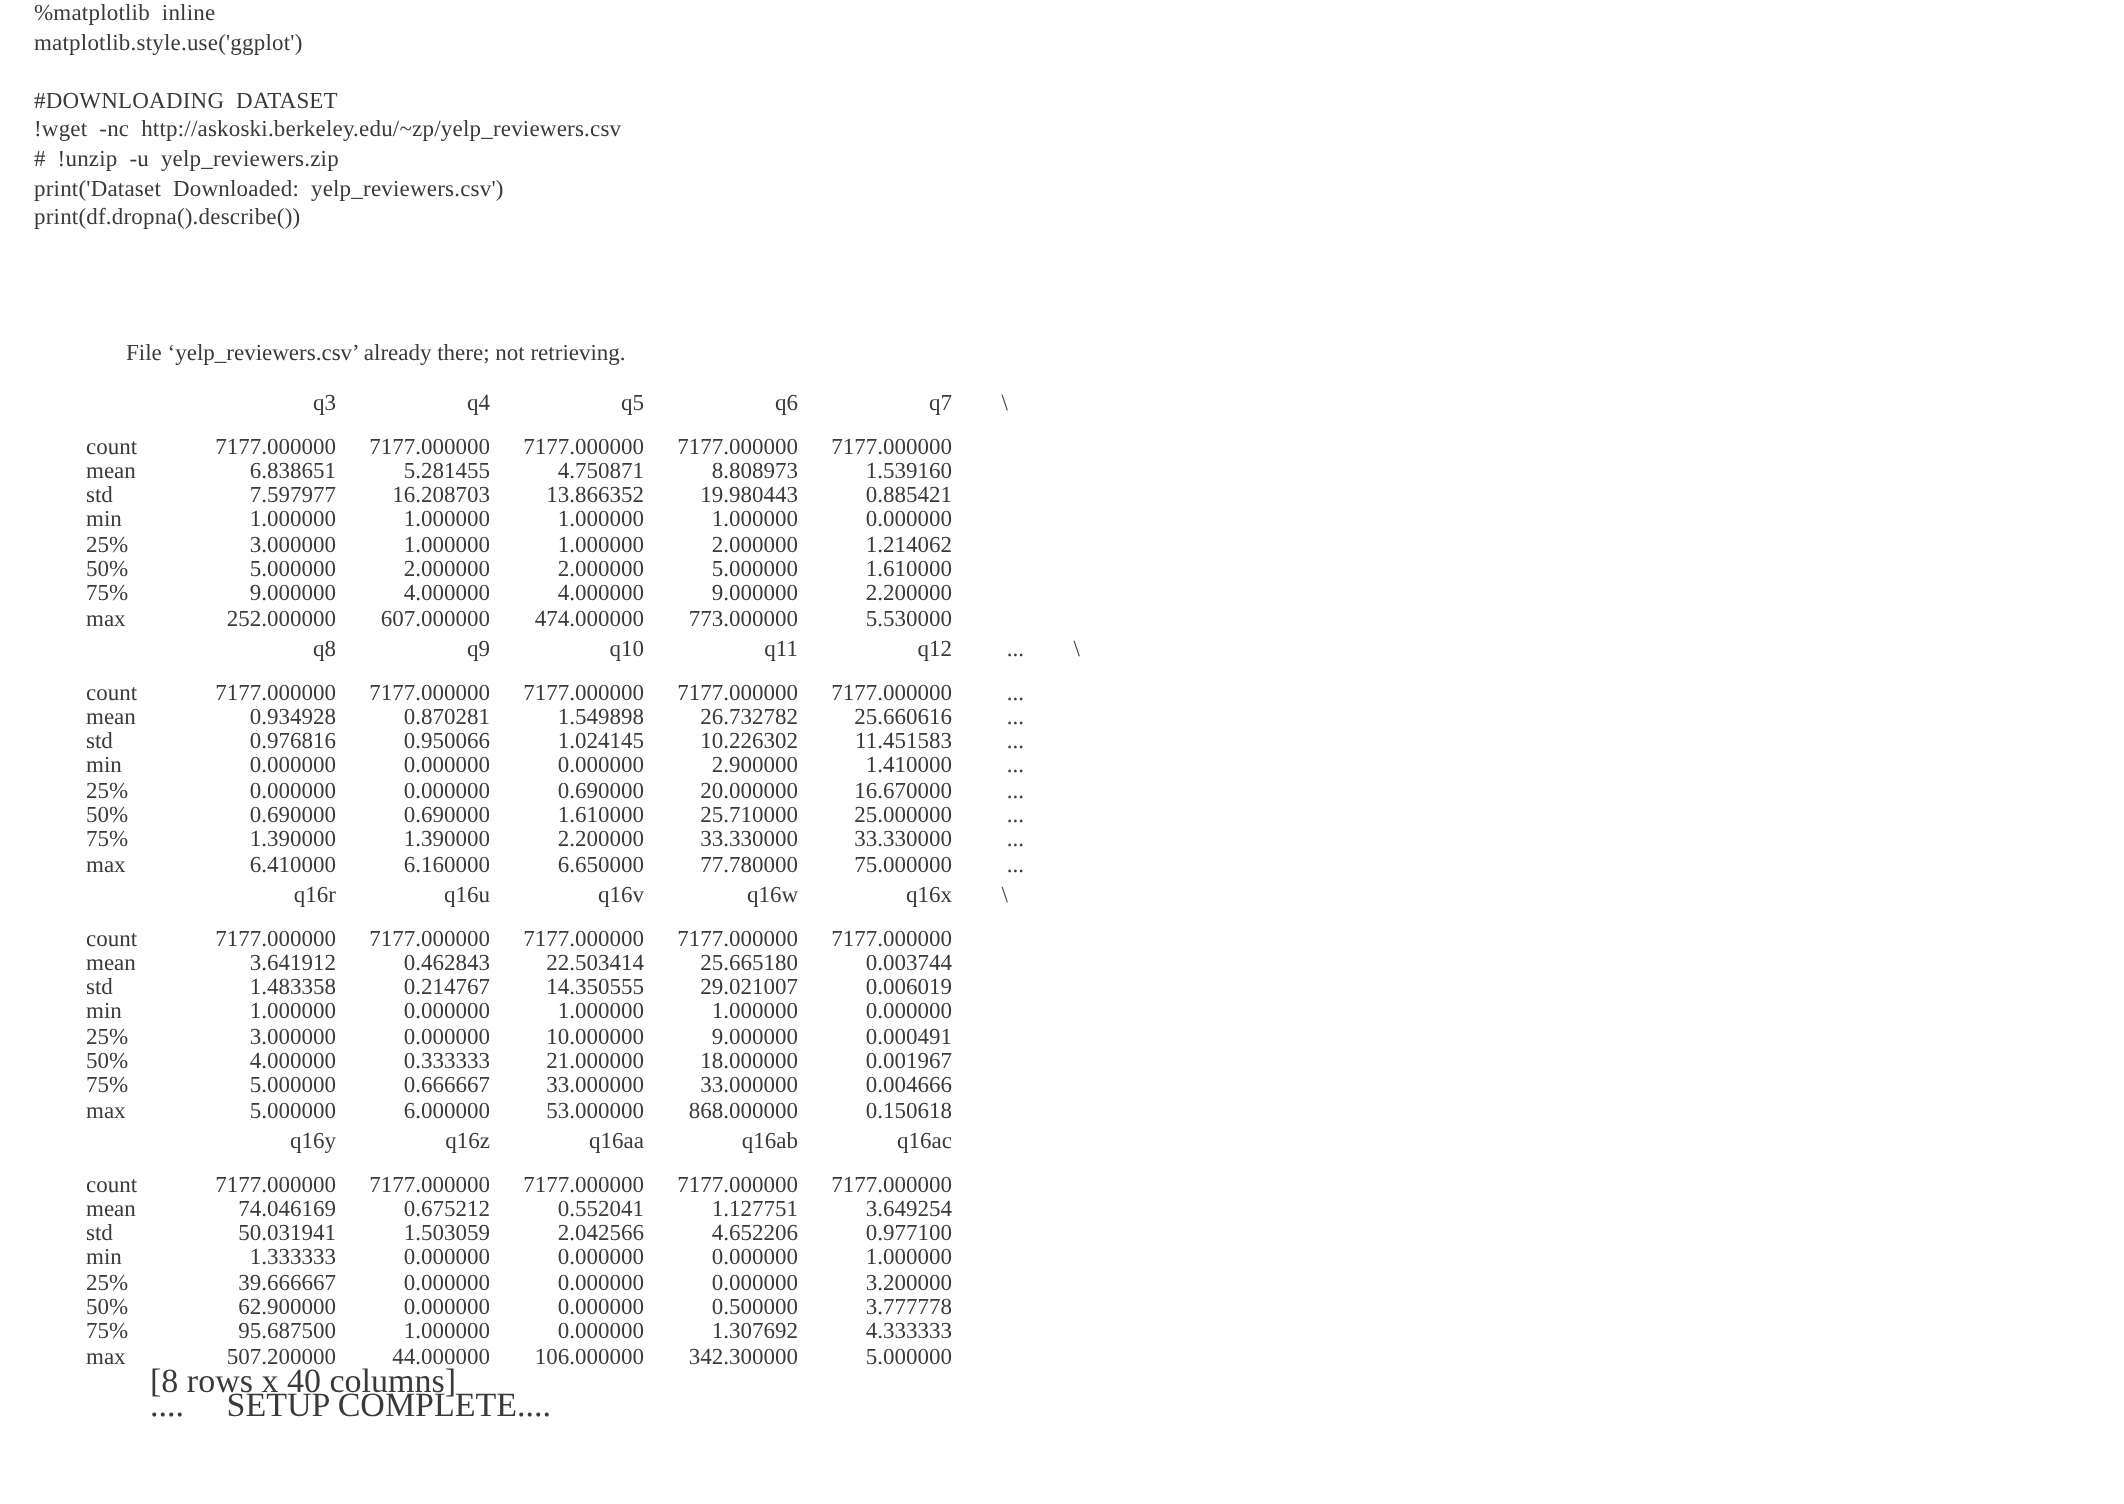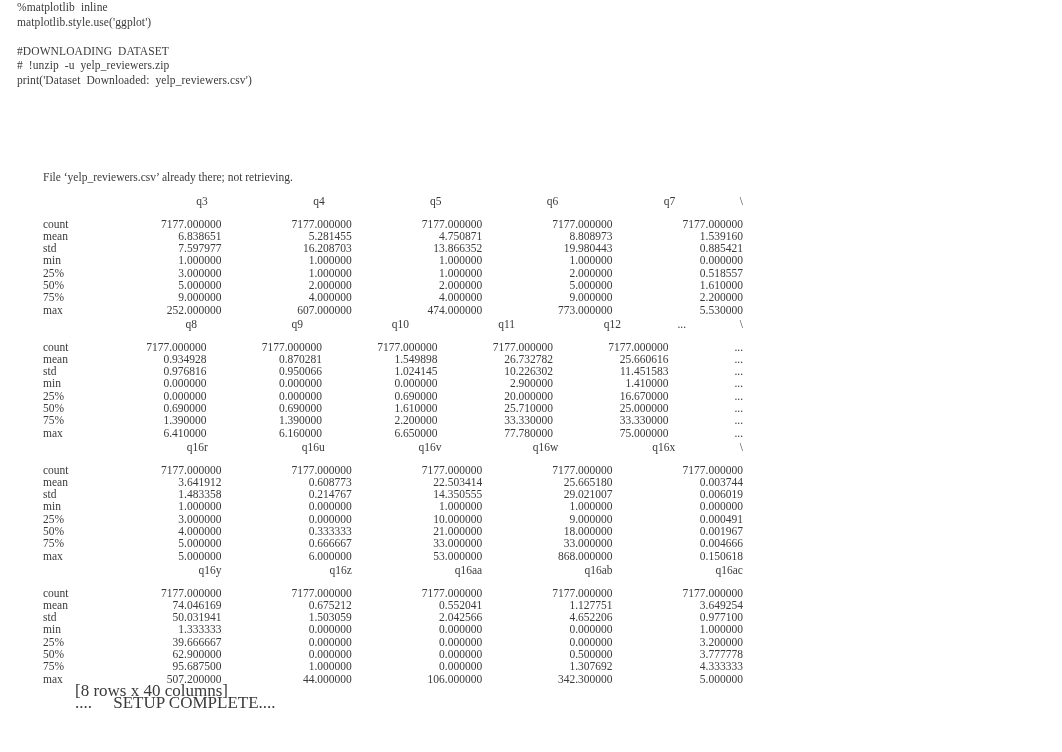--- a/index.html
+++ b/index.html
@@ -45,37 +45,37 @@
     position: absolute;
     left: 43px;
     top: 171px;
     width: 700px;
   }
   .out-para {
     font-size: 11.5px;
     line-height: 12.3px;
     color: #3a3a3a;
     white-space: pre;
+    margin-left: 20px;
   }
   .gap-11 { height: 11px; }
   .gap-12 { height: 12.3px; }
 
   
   .df-block {
     position: relative;
   }
   .df-row {
     display: flex;
     align-items: baseline;
     height: 12.3px;
     font-size: 11.5px;
     line-height: 12.3px;
     white-space: pre;
     color: #3a3a3a;
-    justify-content: space-between;
   }
   .df-index {
     width: 48px;
     text-align: left;
     flex: 0 0 48px;
     margin-top: 11px;
   }
   .df-cell {
     width: 77px;
     flex: 0 0 77px;
@@ -107,59 +107,61 @@
 </head>
 <body>
 
 <div class="notebook">
 
   <div class="code-cell">
     <div class="code-line">%matplotlib  inline</div>
     <div class="code-line">matplotlib.style.use('ggplot')</div>
     <div class="code-line blank"></div>
     <div class="code-line">#DOWNLOADING  DATASET</div>
+    <div class="code-line">!wget  -nc  http://askoski.berkeley.edu/~zp/yelp_reviewers.csv</div>
     <div class="code-line">#  !unzip  -u  yelp_reviewers.zip</div>
     <div class="code-line">print('Dataset  Downloaded:  yelp_reviewers.csv')</div>
+    <div class="code-line">print(df.dropna().describe())</div>
     <div class="code-line blank"></div>
     <div class="code-line blank"></div>
     <div class="code-line blank"></div>
   </div>
 
   <div class="output-area">
     <div class="out-para">File ‘yelp_reviewers.csv’ already there; not retrieving.</div>
     <div class="gap-11"></div>
     <div id="df-blocks">
         <div class="df-block">
           <div class="df-row df-header"><div class="df-index"></div><div class="df-cell">q3</div><div class="df-cell">q4</div><div class="df-cell">q5</div><div class="df-cell">q6</div><div class="df-cell">q7</div><div class="df-slash">\</div></div>
           <div class="df-row"><div class="df-index">count</div><div class="df-cell">7177.000000</div><div class="df-cell">7177.000000</div><div class="df-cell">7177.000000</div><div class="df-cell">7177.000000</div><div class="df-cell">7177.000000</div></div>
           <div class="df-row"><div class="df-index">mean</div><div class="df-cell">6.838651</div><div class="df-cell">5.281455</div><div class="df-cell">4.750871</div><div class="df-cell">8.808973</div><div class="df-cell">1.539160</div></div>
           <div class="df-row"><div class="df-index">std</div><div class="df-cell">7.597977</div><div class="df-cell">16.208703</div><div class="df-cell">13.866352</div><div class="df-cell">19.980443</div><div class="df-cell">0.885421</div></div>
           <div class="df-row"><div class="df-index">min</div><div class="df-cell">1.000000</div><div class="df-cell">1.000000</div><div class="df-cell">1.000000</div><div class="df-cell">1.000000</div><div class="df-cell">0.000000</div></div>
-          <div class="df-row"><div class="df-index">25%</div><div class="df-cell">3.000000</div><div class="df-cell">1.000000</div><div class="df-cell">1.000000</div><div class="df-cell">2.000000</div><div class="df-cell">0.518557</div></div>
+          <div class="df-row"><div class="df-index">25%</div><div class="df-cell">3.000000</div><div class="df-cell">1.000000</div><div class="df-cell">1.000000</div><div class="df-cell">2.000000</div><div class="df-cell">1.214062</div></div>
           <div class="df-row"><div class="df-index">50%</div><div class="df-cell">5.000000</div><div class="df-cell">2.000000</div><div class="df-cell">2.000000</div><div class="df-cell">5.000000</div><div class="df-cell">1.610000</div></div>
           <div class="df-row"><div class="df-index">75%</div><div class="df-cell">9.000000</div><div class="df-cell">4.000000</div><div class="df-cell">4.000000</div><div class="df-cell">9.000000</div><div class="df-cell">2.200000</div></div>
           <div class="df-row"><div class="df-index">max</div><div class="df-cell">252.000000</div><div class="df-cell">607.000000</div><div class="df-cell">474.000000</div><div class="df-cell">773.000000</div><div class="df-cell">5.530000</div></div>
         </div>
         <div class="df-block">
           <div class="gap-12"></div>
           <div class="df-row df-header"><div class="df-index"></div><div class="df-cell">q8</div><div class="df-cell">q9</div><div class="df-cell">q10</div><div class="df-cell">q11</div><div class="df-cell">q12</div><div class="df-ellipsis">...</div><div class="df-slash">\</div></div>
           <div class="df-row"><div class="df-index">count</div><div class="df-cell">7177.000000</div><div class="df-cell">7177.000000</div><div class="df-cell">7177.000000</div><div class="df-cell">7177.000000</div><div class="df-cell">7177.000000</div><div class="df-ellipsis">...</div></div>
           <div class="df-row"><div class="df-index">mean</div><div class="df-cell">0.934928</div><div class="df-cell">0.870281</div><div class="df-cell">1.549898</div><div class="df-cell">26.732782</div><div class="df-cell">25.660616</div><div class="df-ellipsis">...</div></div>
           <div class="df-row"><div class="df-index">std</div><div class="df-cell">0.976816</div><div class="df-cell">0.950066</div><div class="df-cell">1.024145</div><div class="df-cell">10.226302</div><div class="df-cell">11.451583</div><div class="df-ellipsis">...</div></div>
           <div class="df-row"><div class="df-index">min</div><div class="df-cell">0.000000</div><div class="df-cell">0.000000</div><div class="df-cell">0.000000</div><div class="df-cell">2.900000</div><div class="df-cell">1.410000</div><div class="df-ellipsis">...</div></div>
           <div class="df-row"><div class="df-index">25%</div><div class="df-cell">0.000000</div><div class="df-cell">0.000000</div><div class="df-cell">0.690000</div><div class="df-cell">20.000000</div><div class="df-cell">16.670000</div><div class="df-ellipsis">...</div></div>
           <div class="df-row"><div class="df-index">50%</div><div class="df-cell">0.690000</div><div class="df-cell">0.690000</div><div class="df-cell">1.610000</div><div class="df-cell">25.710000</div><div class="df-cell">25.000000</div><div class="df-ellipsis">...</div></div>
           <div class="df-row"><div class="df-index">75%</div><div class="df-cell">1.390000</div><div class="df-cell">1.390000</div><div class="df-cell">2.200000</div><div class="df-cell">33.330000</div><div class="df-cell">33.330000</div><div class="df-ellipsis">...</div></div>
           <div class="df-row"><div class="df-index">max</div><div class="df-cell">6.410000</div><div class="df-cell">6.160000</div><div class="df-cell">6.650000</div><div class="df-cell">77.780000</div><div class="df-cell">75.000000</div><div class="df-ellipsis">...</div></div>
         </div>
         <div class="df-block">
           <div class="gap-12"></div>
           <div class="df-row df-header"><div class="df-index"></div><div class="df-cell">q16r</div><div class="df-cell">q16u</div><div class="df-cell">q16v</div><div class="df-cell">q16w</div><div class="df-cell">q16x</div><div class="df-slash">\</div></div>
           <div class="df-row"><div class="df-index">count</div><div class="df-cell">7177.000000</div><div class="df-cell">7177.000000</div><div class="df-cell">7177.000000</div><div class="df-cell">7177.000000</div><div class="df-cell">7177.000000</div></div>
-          <div class="df-row"><div class="df-index">mean</div><div class="df-cell">3.641912</div><div class="df-cell">0.608773</div><div class="df-cell">22.503414</div><div class="df-cell">25.665180</div><div class="df-cell">0.003744</div></div>
+          <div class="df-row"><div class="df-index">mean</div><div class="df-cell">3.641912</div><div class="df-cell">0.462843</div><div class="df-cell">22.503414</div><div class="df-cell">25.665180</div><div class="df-cell">0.003744</div></div>
           <div class="df-row"><div class="df-index">std</div><div class="df-cell">1.483358</div><div class="df-cell">0.214767</div><div class="df-cell">14.350555</div><div class="df-cell">29.021007</div><div class="df-cell">0.006019</div></div>
           <div class="df-row"><div class="df-index">min</div><div class="df-cell">1.000000</div><div class="df-cell">0.000000</div><div class="df-cell">1.000000</div><div class="df-cell">1.000000</div><div class="df-cell">0.000000</div></div>
           <div class="df-row"><div class="df-index">25%</div><div class="df-cell">3.000000</div><div class="df-cell">0.000000</div><div class="df-cell">10.000000</div><div class="df-cell">9.000000</div><div class="df-cell">0.000491</div></div>
           <div class="df-row"><div class="df-index">50%</div><div class="df-cell">4.000000</div><div class="df-cell">0.333333</div><div class="df-cell">21.000000</div><div class="df-cell">18.000000</div><div class="df-cell">0.001967</div></div>
           <div class="df-row"><div class="df-index">75%</div><div class="df-cell">5.000000</div><div class="df-cell">0.666667</div><div class="df-cell">33.000000</div><div class="df-cell">33.000000</div><div class="df-cell">0.004666</div></div>
           <div class="df-row"><div class="df-index">max</div><div class="df-cell">5.000000</div><div class="df-cell">6.000000</div><div class="df-cell">53.000000</div><div class="df-cell">868.000000</div><div class="df-cell">0.150618</div></div>
         </div>
         <div class="df-block">
           <div class="gap-12"></div>
           <div class="df-row df-header"><div class="df-index"></div><div class="df-cell">q16y</div><div class="df-cell">q16z</div><div class="df-cell">q16aa</div><div class="df-cell">q16ab</div><div class="df-cell">q16ac</div></div>

